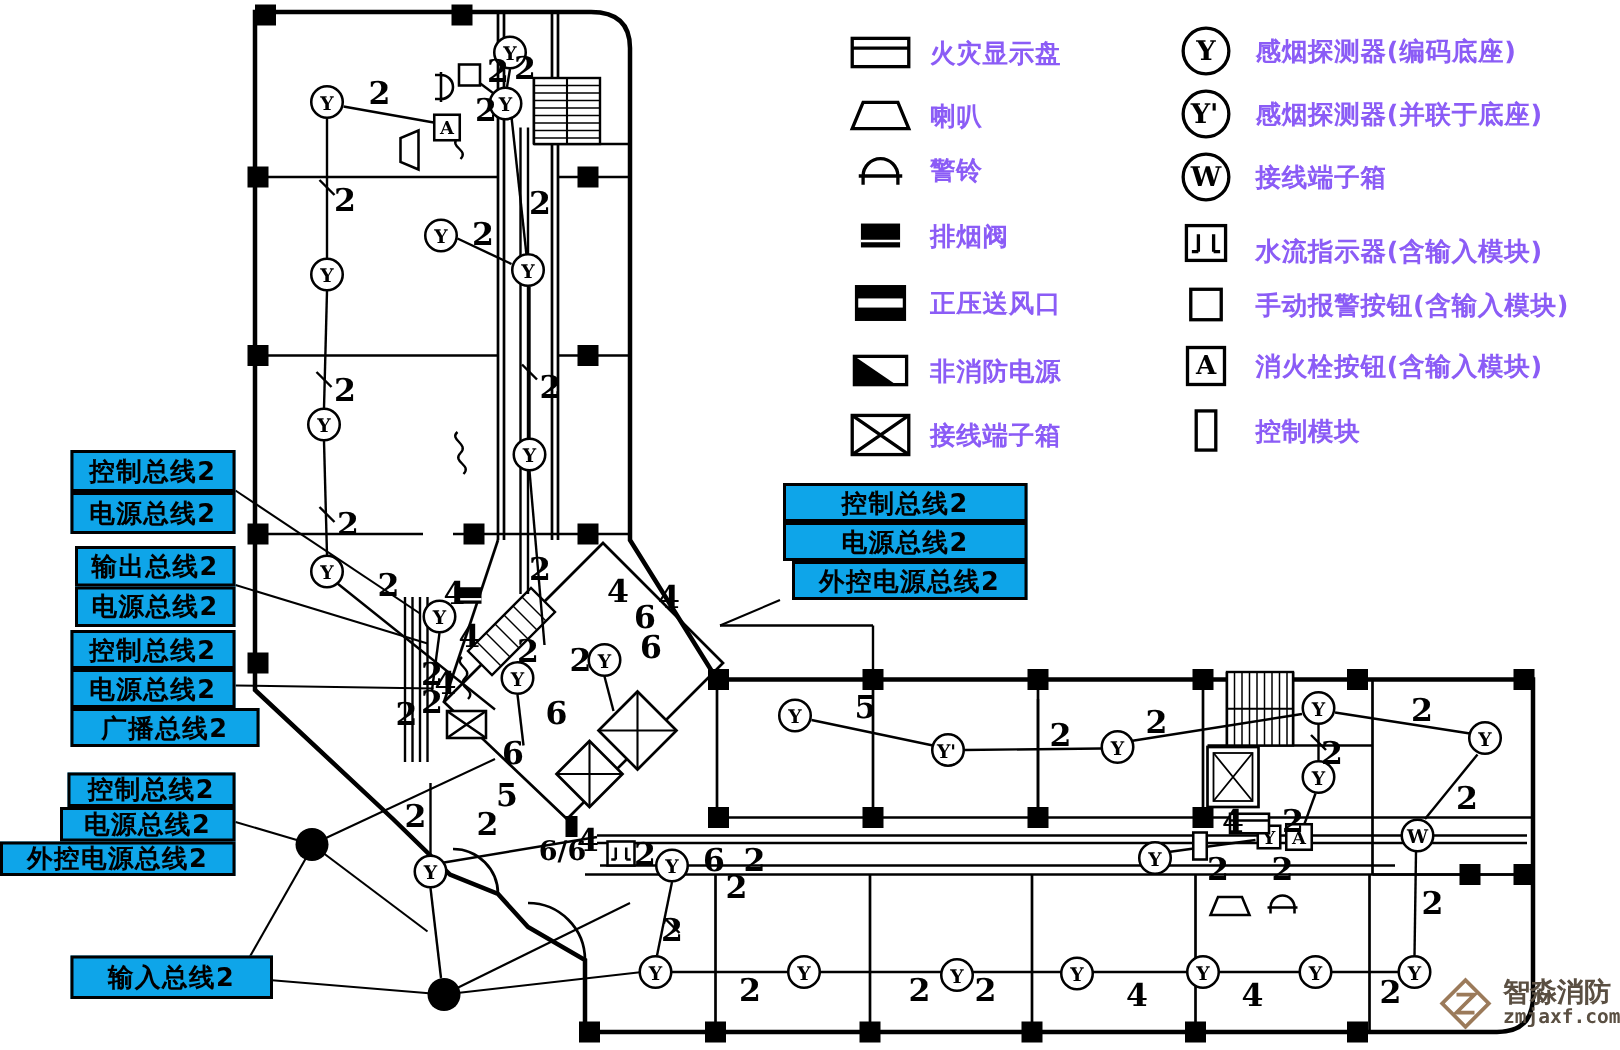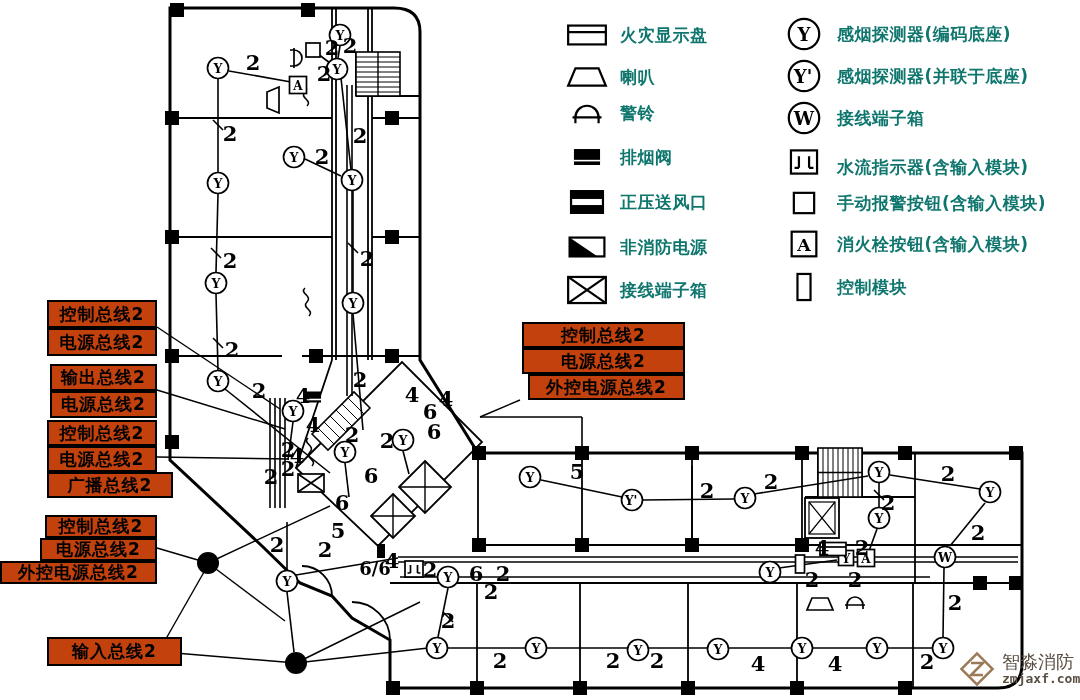--- a/index.html
+++ b/index.html
@@ -1,27 +1,27 @@
 <!DOCTYPE html>
 <html><head>
 <meta charset="utf-8">
 <style>
   html,body{margin:0;padding:0;background:#e8e8e8;}
   #stage{position:relative;width:1080px;height:700px;background:#ffffff;overflow:hidden;
          font-family:"DejaVu Sans","Liberation Sans",sans-serif;}
   #plan{position:absolute;left:0;top:0;}
-  .legend-item{position:absolute;display:flex;align-items:center;gap:9px;color:#0f766e;}
+  .legend-item{position:absolute;display:flex;align-items:center;gap:9px;color:#8b5cf6;}
   .legend-item .lbl{font-weight:bold;font-size:17px;white-space:nowrap;letter-spacing:0.5px;}
   .legend-item svg{flex:0 0 auto;display:block;}
-  .bus-box{position:absolute;box-sizing:border-box;border:2px solid #000;background:#c2410c;
+  .bus-box{position:absolute;box-sizing:border-box;border:2px solid #000;background:#0ea5e9;
            display:flex;align-items:center;justify-content:center;
            font-weight:bold;font-size:17px;color:#000;letter-spacing:1px;white-space:nowrap;}
   #watermark{position:absolute;display:flex;align-items:center;gap:6px;}
   #watermark .wm-text{display:flex;flex-direction:column;line-height:1.1;}
-  #watermark .wm-cn{font-size:18px;font-weight:normal;}
+  #watermark .wm-cn{font-size:18px;font-weight:bold;}
   #watermark .wm-en{font-size:13px;font-weight:bold;font-family:"DejaVu Sans Mono",monospace;}
 </style>
 </head>
 <body>
 
 <div id="stage">
   <svg id="plan" width="1080" height="700" viewBox="0 0 1080 700">
       <line x1="157" y1="327" x2="280" y2="409" stroke="#000000" stroke-width="1.4"></line>
       <line x1="157" y1="390" x2="285" y2="429" stroke="#000000" stroke-width="1.4"></line>
       <line x1="157" y1="457" x2="289" y2="459" stroke="#000000" stroke-width="1.4"></line>

